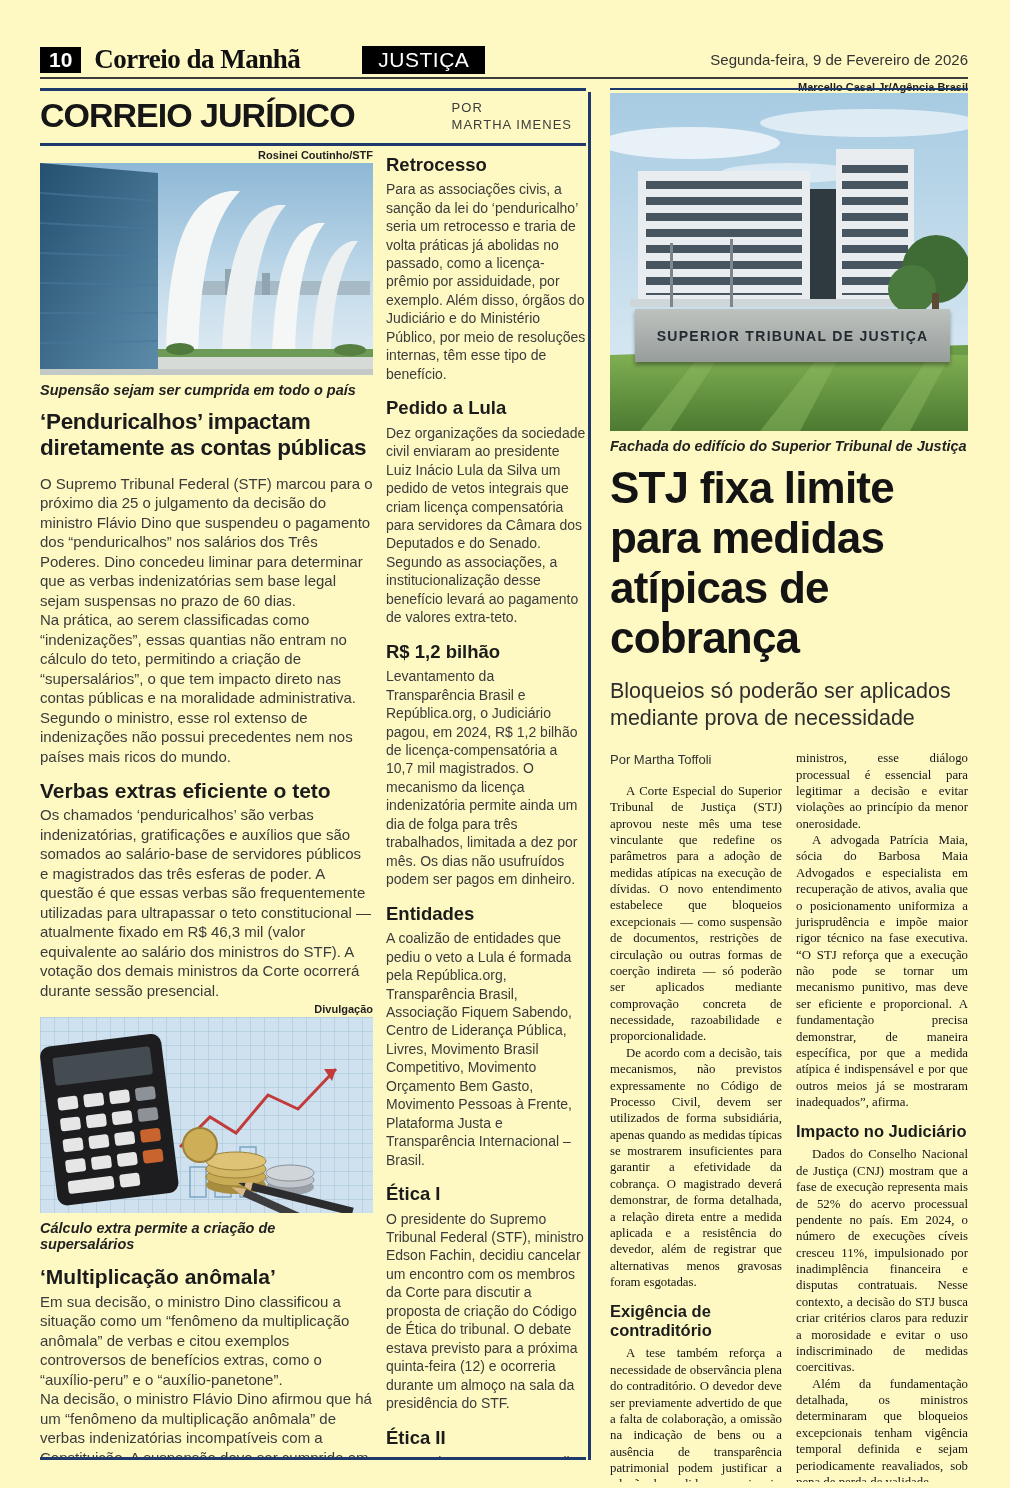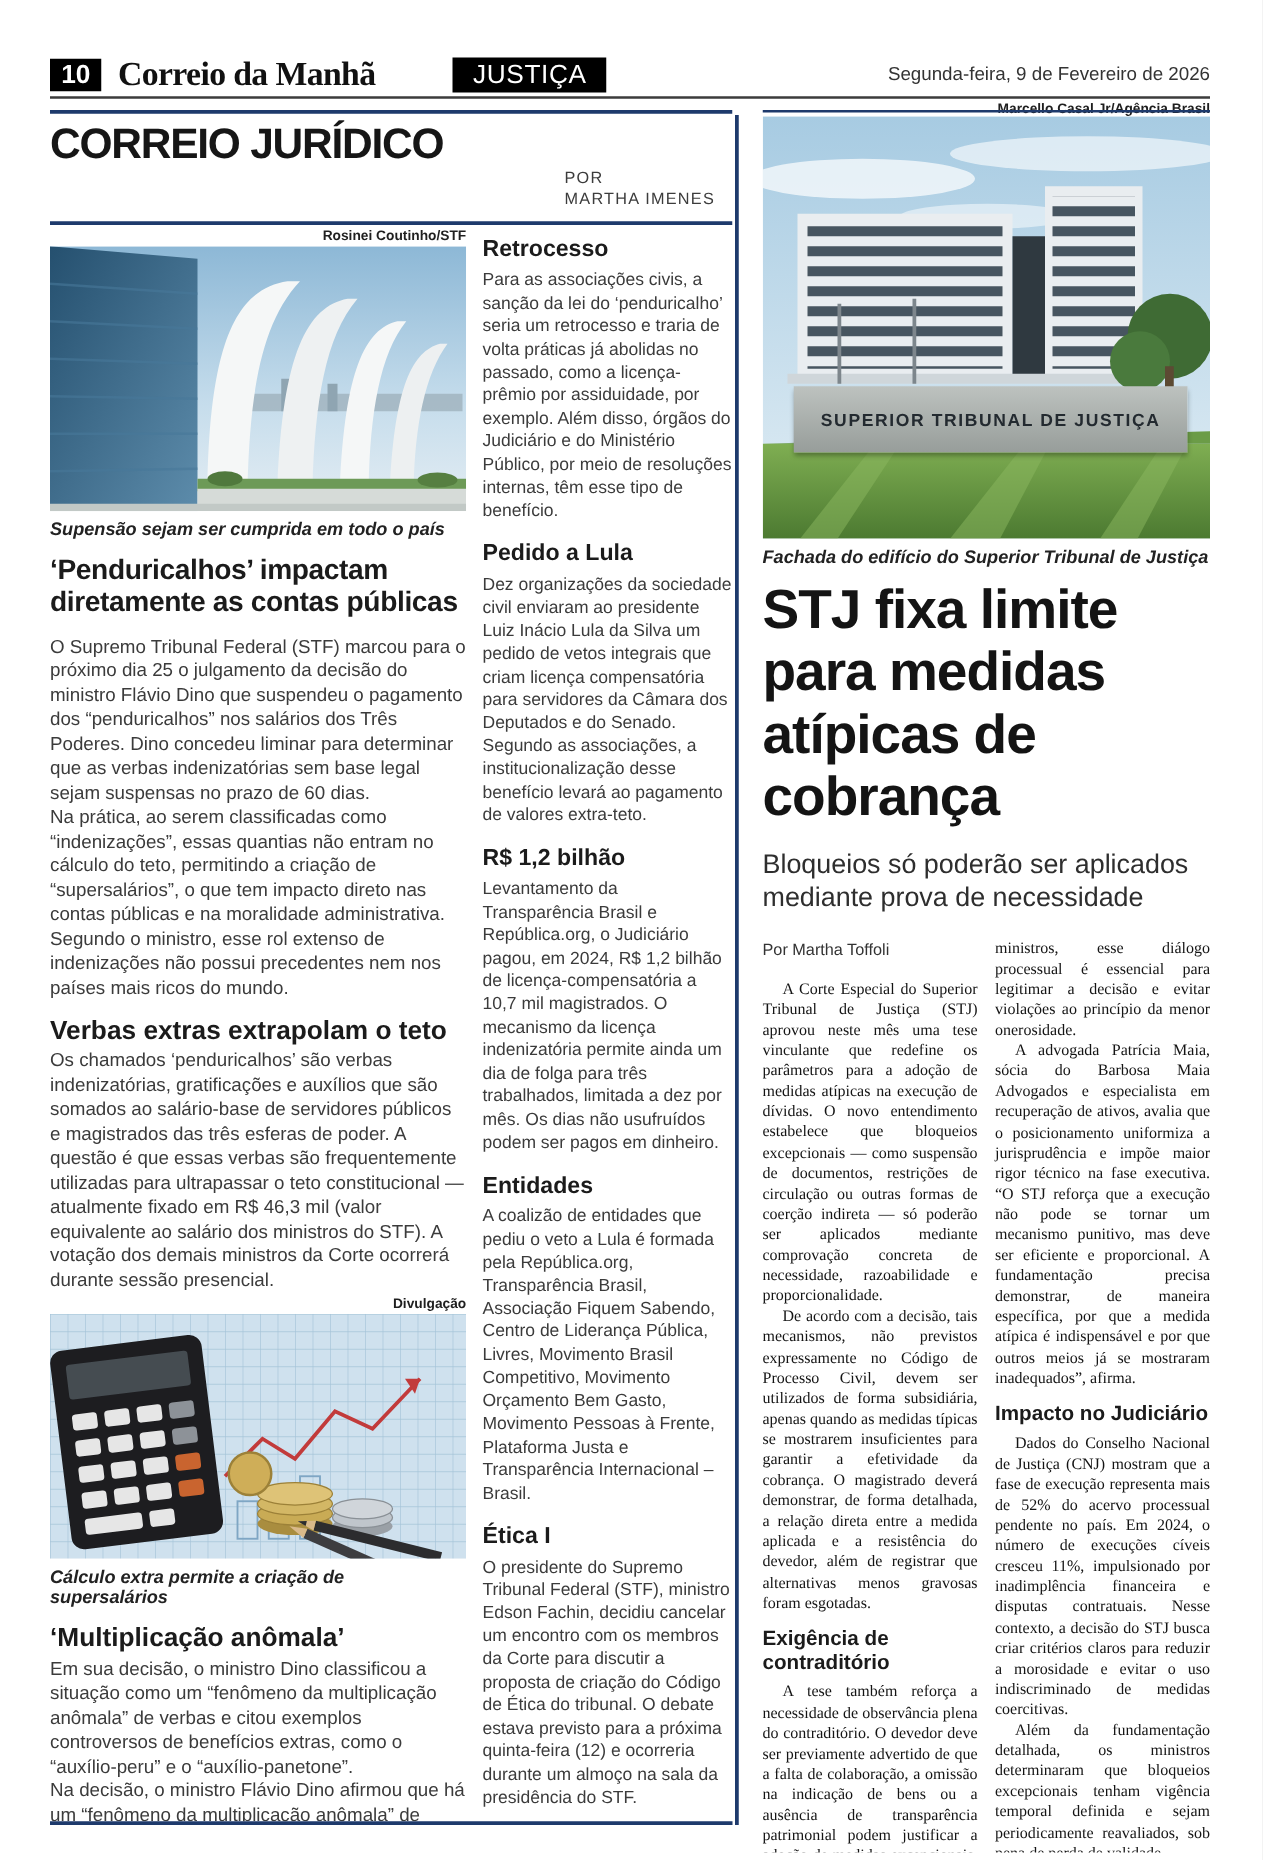--- a/index.html
+++ b/index.html
@@ -1,34 +1,34 @@
 <!DOCTYPE html>
 <html lang="pt-BR"><head>
 <meta charset="utf-8">
 <style>
   * { box-sizing: border-box; }
   html,body { margin:0; padding:0; background:#e9e9e9; }
   .page {
     position:relative; width:1010px; height:1488px; margin:0 auto;
-    background:#ffffff; overflow:hidden;
+    background:#fef9c3; overflow:hidden;
     font-family:"Liberation Sans", sans-serif; color:#1d1d1d;
   }
 
   
   .masthead { position:absolute; left:40px; top:44px; width:928px; display:flex; align-items:center; }
   .pageno { background:#000; color:#fff; font-weight:bold; font-size:21px; padding:2px 9px 3px; line-height:1; }
   .paper-name { font-family:"Liberation Serif", serif; font-weight:bold; font-size:27px; margin-left:13px; letter-spacing:-0.5px; color:#111; }
   .section-box { background:#000; color:#fff; font-weight:normal; font-size:21px; padding:3px 16px 4px; margin-left:62px; letter-spacing:0.5px; line-height:1; }
   .edition-date { margin-left:auto; font-size:15px; color:#333; }
   .head-rule { position:absolute; left:40px; top:77px; width:928px; height:2px; background:#3c3c3c; }
   .photo3-credit { position:absolute; right:42px; top:81px; font-size:11px; font-weight:bold; color:#1f1f1f; }
 
   
   .left-zone { position:absolute; left:40px; top:88px; width:546px; height:1372px; border-bottom:3px solid #1e3a6c; overflow:hidden; }
-  .cj-bar { border-top:3px solid #1e3a6c; border-bottom:3px solid #1e3a6c; display:flex; align-items:flex-start; padding:7px 0 9px;flex-direction:column; }
+  .cj-bar { border-top:3px solid #1e3a6c; border-bottom:3px solid #1e3a6c; display:flex; align-items:flex-start; padding:7px 0 9px; }
   .cj-title { font-size:34px; font-weight:800; letter-spacing:-1px; margin:0; line-height:1; color:#161616; }
   .cj-byline { margin-left:auto; margin-right:14px; font-size:13px; letter-spacing:1px; color:#3c3c3c; line-height:1.3; padding-top:2px; text-align:left; }
   .left-cols { display:flex; gap:13px; }
   .main-col { width:333px; }
   .news-col { width:200px; }
 
   .credit-r { text-align:right; font-size:11px; font-weight:bold; color:#1f1f1f; margin:3px 0 2px; }
   .caption { font-style:italic; font-size:14.5px; font-weight:bold; color:#222; margin:7px 0 0; }
   .lead-head { font-size:22.5px; line-height:1.18; margin:11px 0 12px; font-weight:700; letter-spacing:-0.3px; color:#1b1b1b; }
   .body-sans p { font-size:15px; line-height:1.3; color:#3b3b3b; margin:0; }
@@ -124,21 +124,21 @@
         </div>
 
         <div class="caption">Supensão sejam ser cumprida em todo o país</div>
         <h2 class="lead-head">‘Penduricalhos’ impactam diretamente as contas públicas</h2>
 
         <div class="body-sans">
           <p>O Supremo Tribunal Federal (STF) marcou para o próximo dia 25 o julgamento da decisão do ministro Flávio Dino que suspendeu o pagamento dos “penduricalhos” nos salários dos Três Poderes. Dino concedeu liminar para determinar que as verbas indenizatórias sem base legal sejam suspensas no prazo de 60 dias.</p>
           <p>Na prática, ao serem classificadas como “indenizações”, essas quantias não entram no cálculo do teto, permitindo a criação de “supersalários”, o que tem impacto direto nas contas públicas e na moralidade administrativa. Segundo o ministro, esse rol extenso de indenizações não possui precedentes nem nos países mais ricos do mundo.</p>
         </div>
 
-        <h3 class="sub">Verbas extras extrapolam o teto</h3>
+        <h3 class="sub">Verbas extras eficiente o teto</h3>
         <div class="body-sans">
           <p>Os chamados ‘penduricalhos’ são verbas indenizatórias, gratificações e auxílios que são somados ao salário-base de servidores públicos e magistrados das três esferas de poder. A questão é que essas verbas são frequentemente utilizadas para ultrapassar o teto constitucional — atualmente fixado em R$ 46,3 mil (valor equivalente ao salário dos ministros do STF). A votação dos demais ministros da Corte ocorrerá durante sessão presencial.</p>
         </div>
 
         <div class="credit-r">Divulgação</div>
 
         <div class="photo photo2">
           <svg viewBox="0 0 333 196" width="333" height="196">
             <defs>
               <pattern id="grid2" width="14" height="14" patternUnits="userSpaceOnUse">

